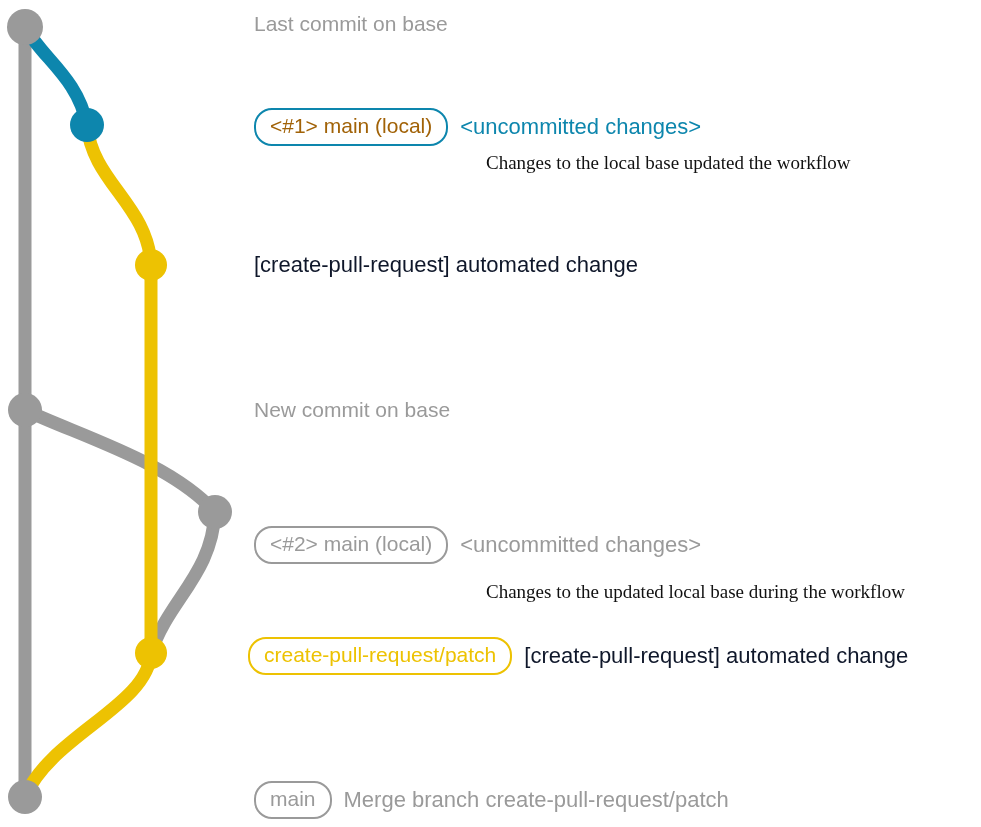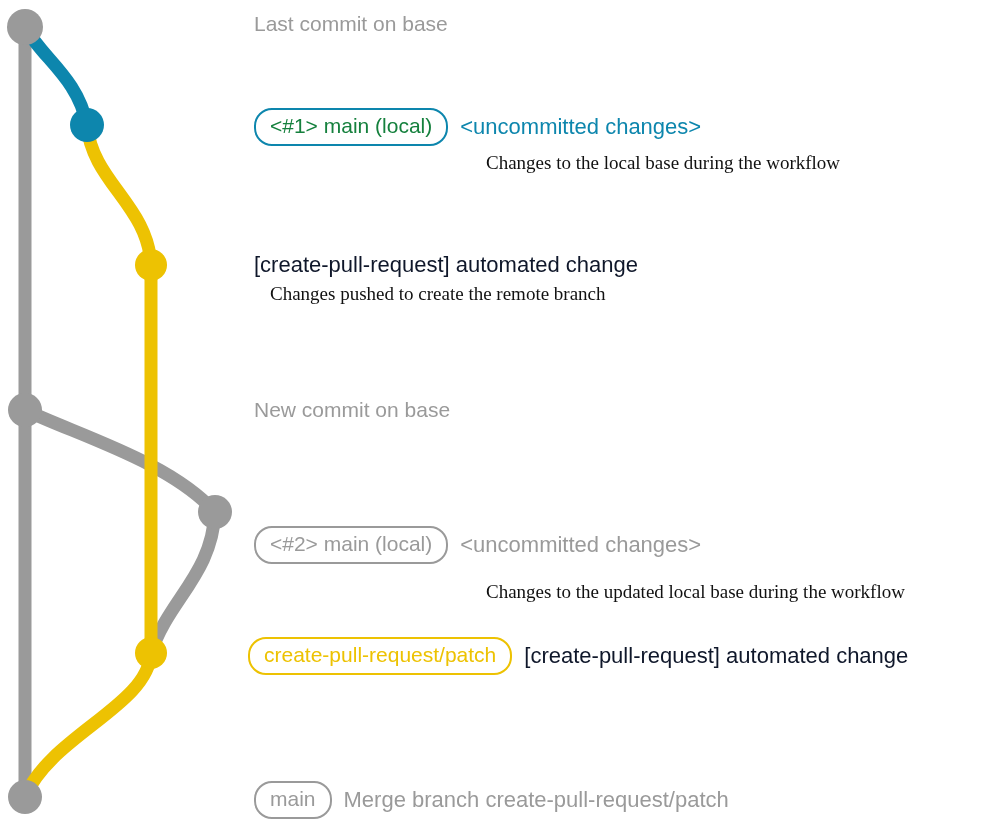--- a/index.html
+++ b/index.html
@@ -43,21 +43,21 @@
     border-radius: 18px;
     padding: 4px 14px 6px 14px;
     font-size: 21px;
     line-height: 24px;
     color: #9a9a9a;
     background: #ffffff;
     font-family: "Liberation Sans", sans-serif;
   }
   .pill.teal {
     border-color: #0d86ad;
-    color: #15803d;
+    color: #a16207;
   }
   .pill.yellow {
     border-color: #edc202;
     color: #edc202;
   }
   .pill.gray {
     border-color: #9a9a9a;
     color: #9a9a9a;
   }
   .subject {
@@ -121,30 +121,29 @@
   <div class="row" style="top:12px; left:254px;">
     <div class="plain-label">Last commit on base</div>
   </div>
 
   <div class="row" style="top:108px; left:254px;">
     <div class="stack">
       <div class="row-line">
         <span class="pill teal">&lt;#1&gt; main (local)</span>
         <span class="subject teal">&lt;uncommitted changes&gt;</span>
       </div>
-      <div class="note" style="margin-left:232px;">Changes to the local base during the workflow</div>
+      <div class="note" style="margin-left:232px;">Changes to the local base updated the workflow</div>
     </div>
   </div>
 
   <div class="row" style="top:253px; left:254px;">
     <div class="stack">
       <div class="row-line">
         <span class="subject yellow nopad">[create-pull-request] automated change</span>
       </div>
-      <div class="note" style="margin-left:16px;">Changes pushed to create the remote branch</div>
     </div>
   </div>
 
   <div class="row" style="top:398px; left:254px;">
     <div class="plain-label">New commit on base</div>
   </div>
 
   <div class="row" style="top:526px; left:254px;">
     <div class="stack">
       <div class="row-line">

